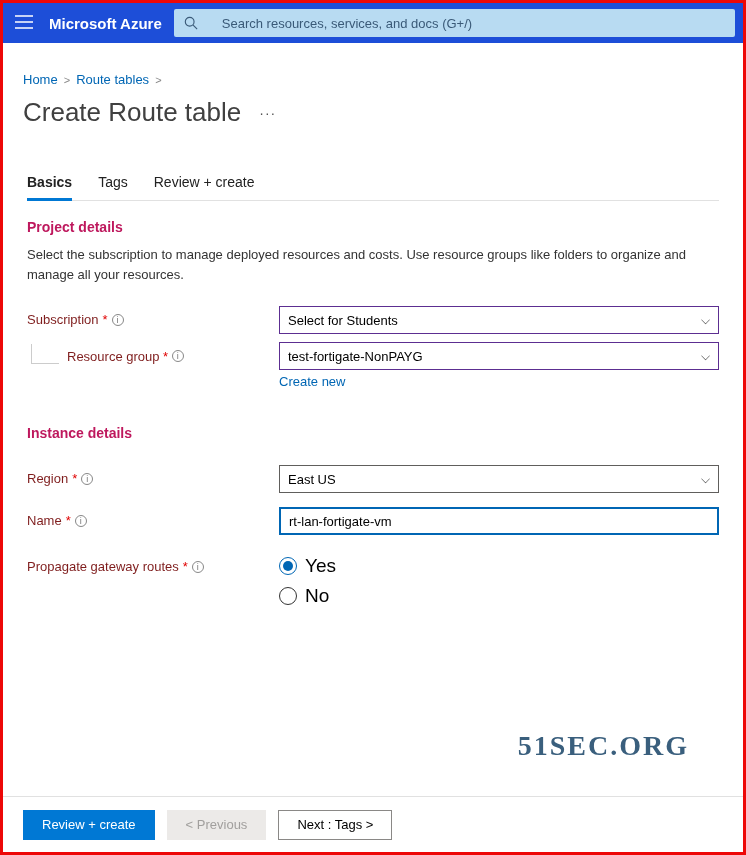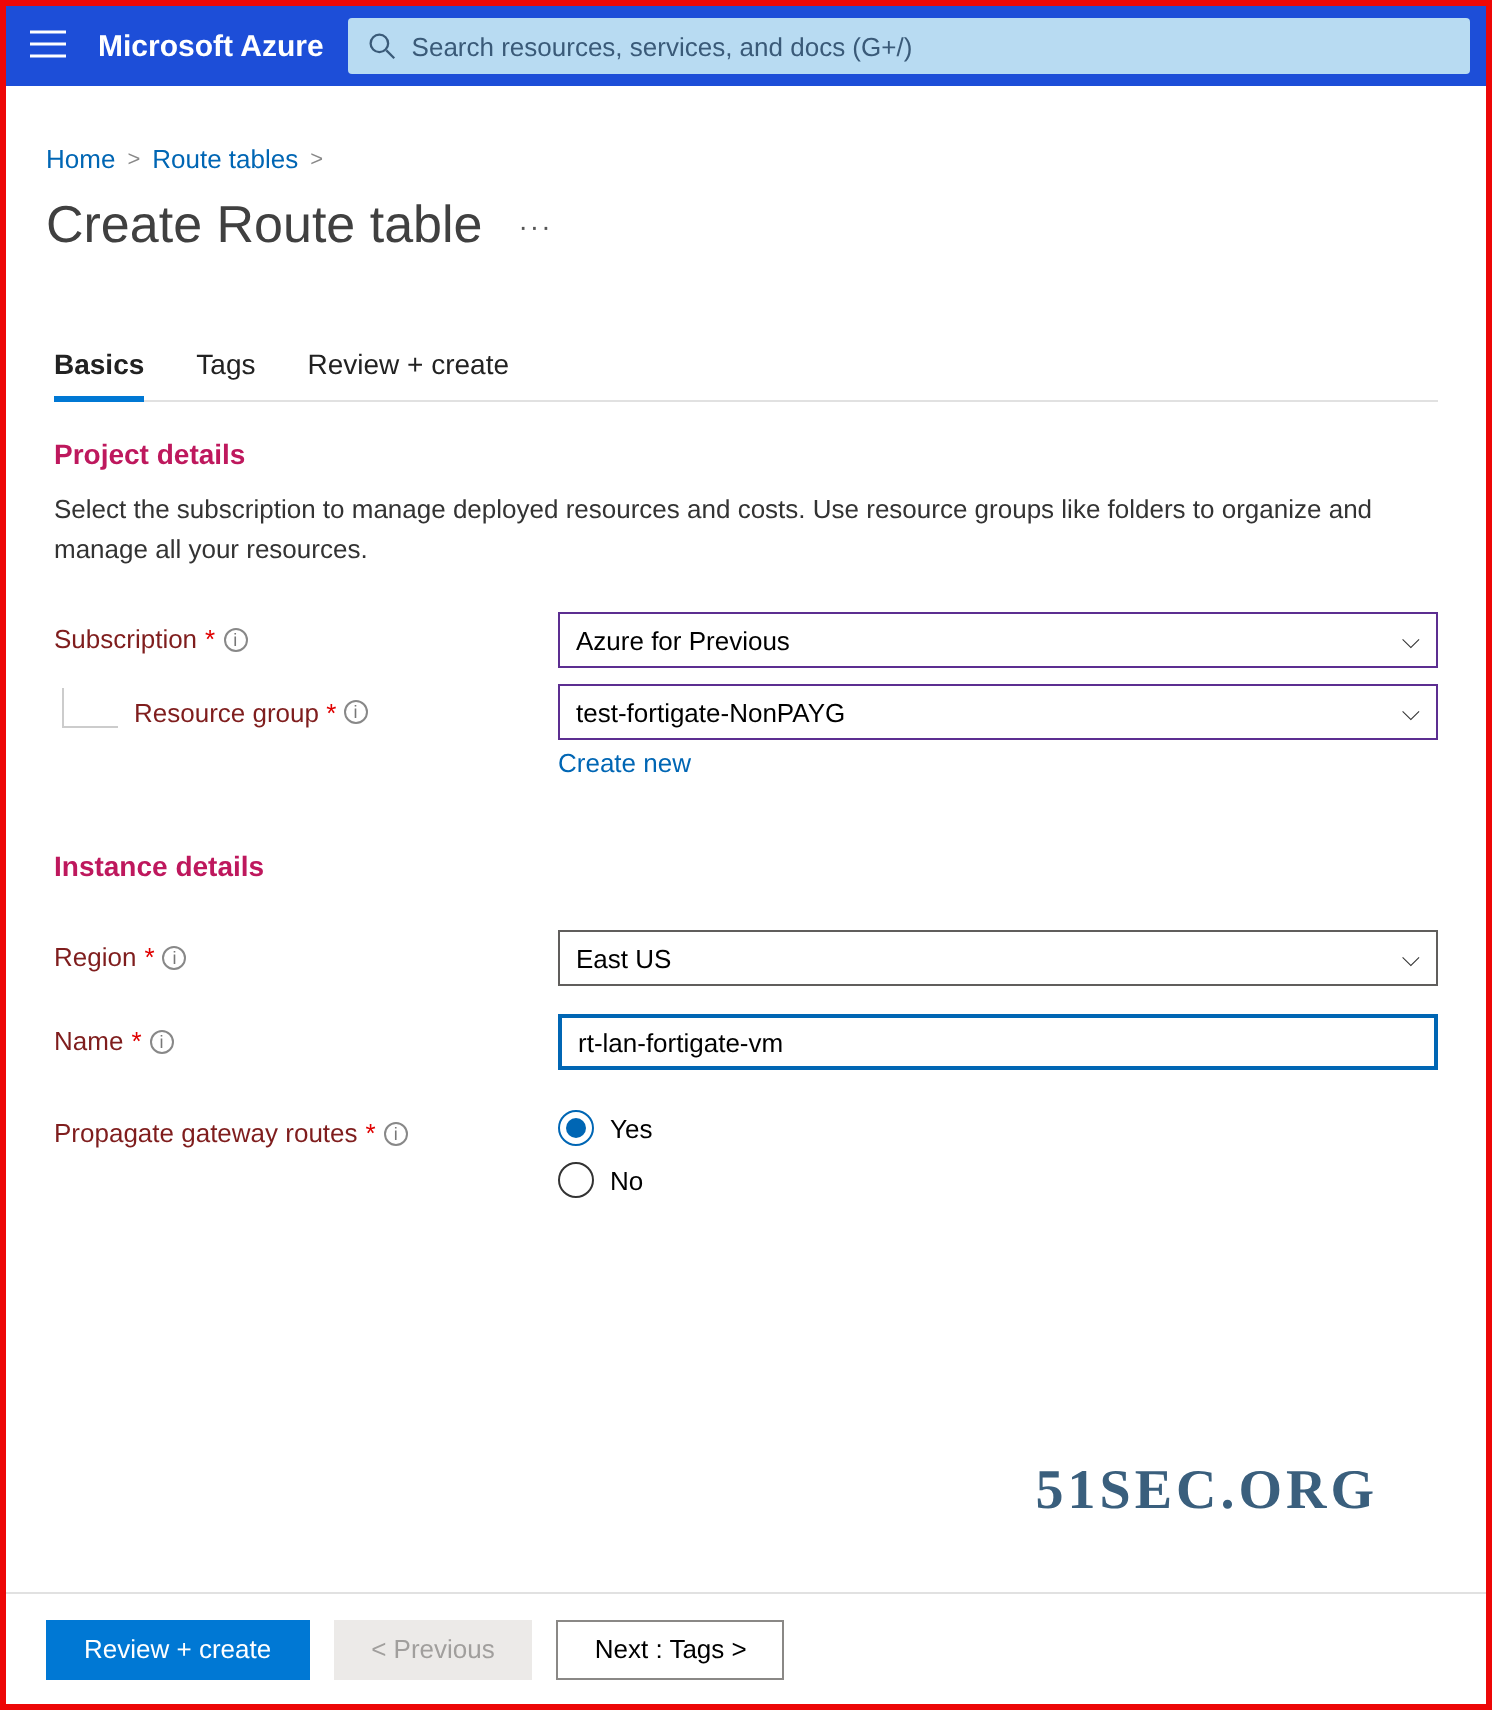--- a/index.html
+++ b/index.html
@@ -38,21 +38,21 @@
       white-space: nowrap;
     }
     .searchbox {
       flex: 1;
       background: #b8dbf2;
       height: 28px;
       border-radius: 2px;
       display: flex;
       align-items: center;
       padding: 0 10px;
-      gap: 8px;
+      gap: 24px;
       color: #3a5a78;
       font-size: 13px;
     }
     .searchbox svg { flex-shrink: 0; }
     .breadcrumb {
       padding: 29px 20px 6px;
       font-size: 13px;
       display: flex;
       align-items: center;
       gap: 6px;
@@ -186,21 +186,21 @@
       display: flex;
       flex-direction: column;
       gap: 8px;
       padding-top: 2px;
     }
     .radio-opt {
       display: flex;
       align-items: center;
       gap: 8px;
       cursor: pointer;
-      font-size: 13px;
+      font-size: 19px;
     }
     .radio-circle {
       width: 18px;
       height: 18px;
       border: 1px solid #333;
       border-radius: 50%;
       display: flex;
       align-items: center;
       justify-content: center;
     }
@@ -304,21 +304,21 @@
   <div class="section-desc">Select the subscription to manage deployed resources and costs. Use resource groups like folders to organize and manage all your resources.</div>
 
   <div class="form-row">
     <div class="label-col">
       <label>Subscription</label>
       <span class="req">*</span>
       <span class="info-icon">i</span>
     </div>
     <div class="input-col">
       <div class="select purple">
-        <span>Azure for Previous</span>
+        <span>Select for Students</span>
         <span class="chev">⌵</span>
       </div>
     </div>
   </div>
 
   <div class="form-row">
     <div class="label-col">
       <div class="rg-wrapper">
         <span class="indent-line"></span>
         <label>Resource group</label>

